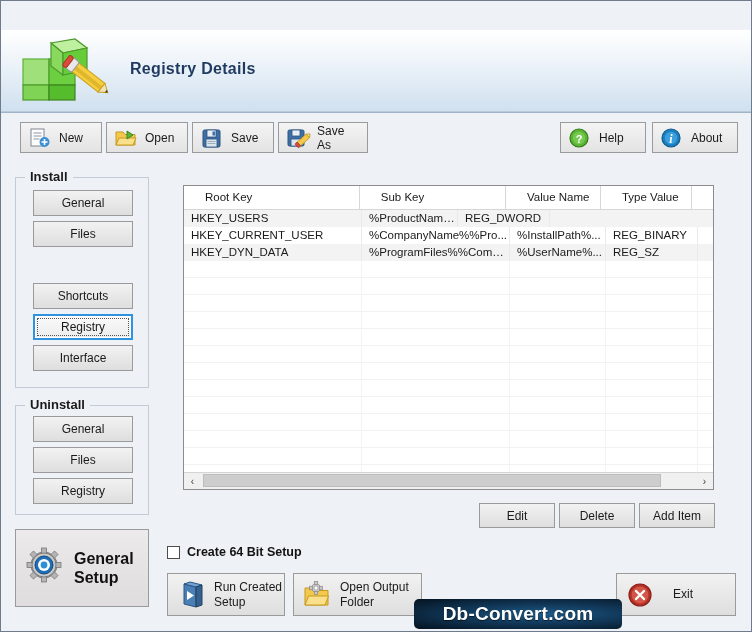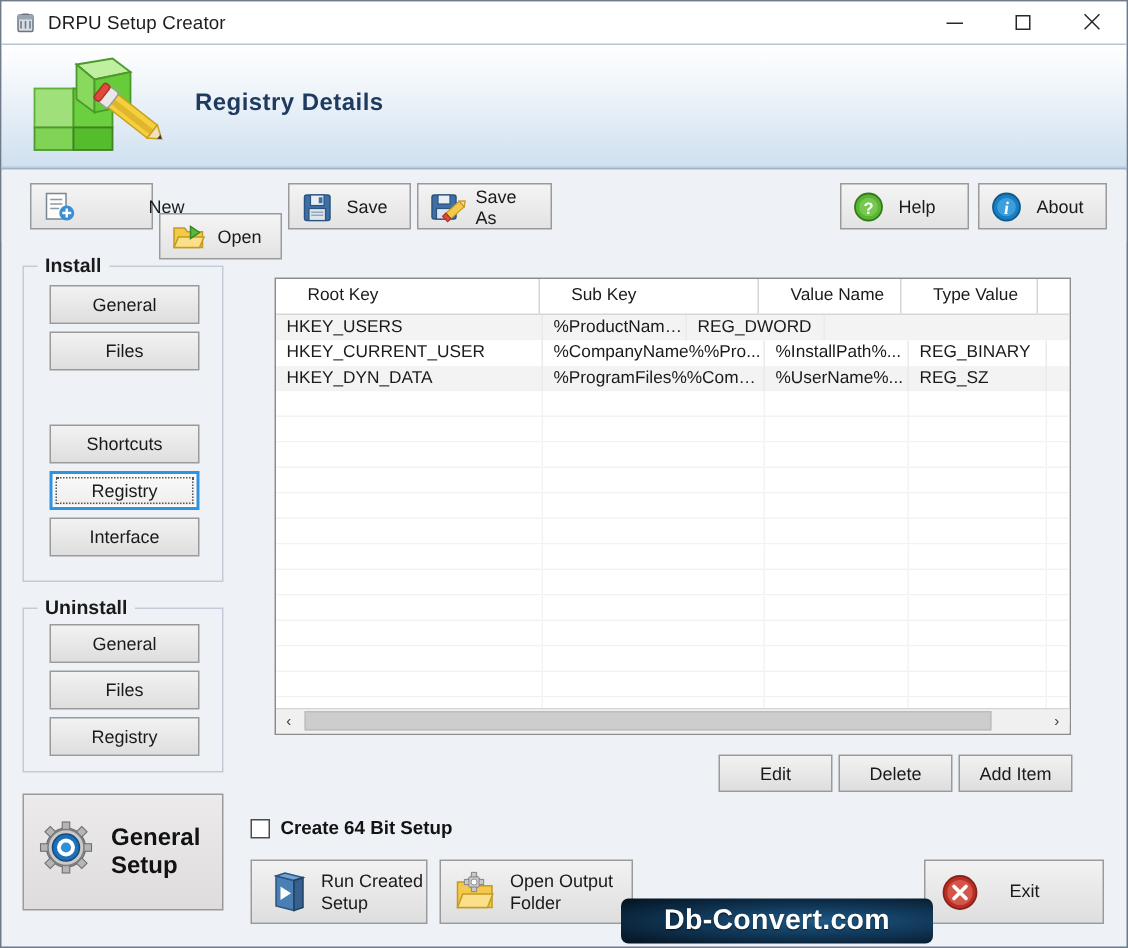--- a/index.html
+++ b/index.html
@@ -85,22 +85,22 @@
   .tbtn {
     position: absolute; top: 8px; height: 31px;
     background: linear-gradient(to bottom, #f4f4f4, #e3e3e3);
     border: 1px solid #9a9a9a;
     display: flex; align-items: center;
     font-size: 12px; color: #1a1a1a;
     cursor: default;
   }
   .tbtn .ico { width: 26px; height: 22px; margin-left: 6px; position: relative; flex: 0 0 auto; }
   .tbtn .lbl { margin-left: 6px; margin-right: 10px; }
-  #btn-new   { left: 19px;  width: 82px; gap: 40px; }
-  #btn-open  { left: 105px; width: 82px; margin-top: 20px; }
+  #btn-new   { left: 19px;  width: 82px; }
+  #btn-open  { left: 105px; width: 82px; }
   #btn-save  { left: 191px; width: 82px; }
   #btn-saveas{ left: 277px; width: 90px; }
   #btn-help  { left: 559px; width: 86px; }
   #btn-about { left: 651px; width: 86px; }
 
   
   .groupbox {
     position: absolute;
     border: 1px solid #c3ccd6;
     background: transparent;
@@ -252,43 +252,20 @@
     font-size: 19px; font-weight: bold; color: #ffffff;
     letter-spacing: .2px;
     text-shadow: 0 1px 1px rgba(0,0,0,.6);
   }
 </style>
 </head>
 <body>
 
 <div id="app">
 
-  <div class="titlebar">
-    <div class="title-icon">
-      <svg width="16" height="16" viewBox="0 0 16 16">
-        <rect x="3" y="3" width="10" height="11" rx="1" fill="#d8dde3" stroke="#6b7480"></rect>
-        <rect x="3" y="3" width="10" height="3" fill="#9aa6b3"></rect>
-        <path d="M5 7v5M8 7v5M11 7v5" stroke="#6b7480" stroke-width="1"></path>
-        <path d="M6 2h4l1 1H5z" fill="#6b7480"></path>
-      </svg>
-    </div>
-    <div class="title-text">DRPU Setup Creator</div>
-
-    <div class="winbtns">
-      <div class="winbtn">
-        <div class="glyph-min"></div>
-      </div>
-      <div class="winbtn">
-        <div class="glyph-max"></div>
-      </div>
-      <div class="winbtn close">
-        <div class="glyph-close"></div>
-      </div>
-    </div>
-  </div>
 
   <div class="header">
     <div class="logo">
       <svg width="96" height="70" viewBox="0 0 96 70">
 
         <rect x="6" y="22" width="26" height="26" fill="#9fe07a" stroke="#5fb13a" stroke-width="1.2"></rect>
         <rect x="32" y="22" width="26" height="26" fill="#6ccf3f" stroke="#4d9a2c" stroke-width="1.2"></rect>
         <rect x="6" y="48" width="26" height="15" fill="#7fd456" stroke="#4d9a2c" stroke-width="1.2"></rect>
         <rect x="32" y="48" width="26" height="15" fill="#55bc2c" stroke="#3d8322" stroke-width="1.2"></rect>
 

